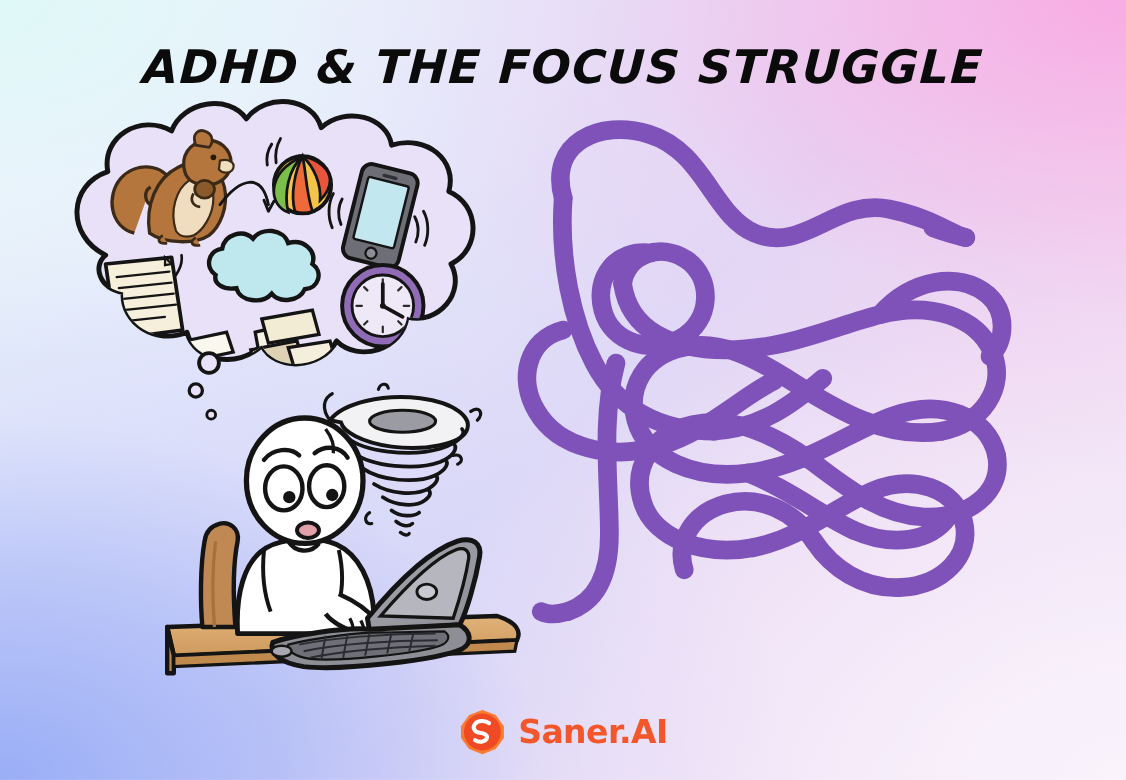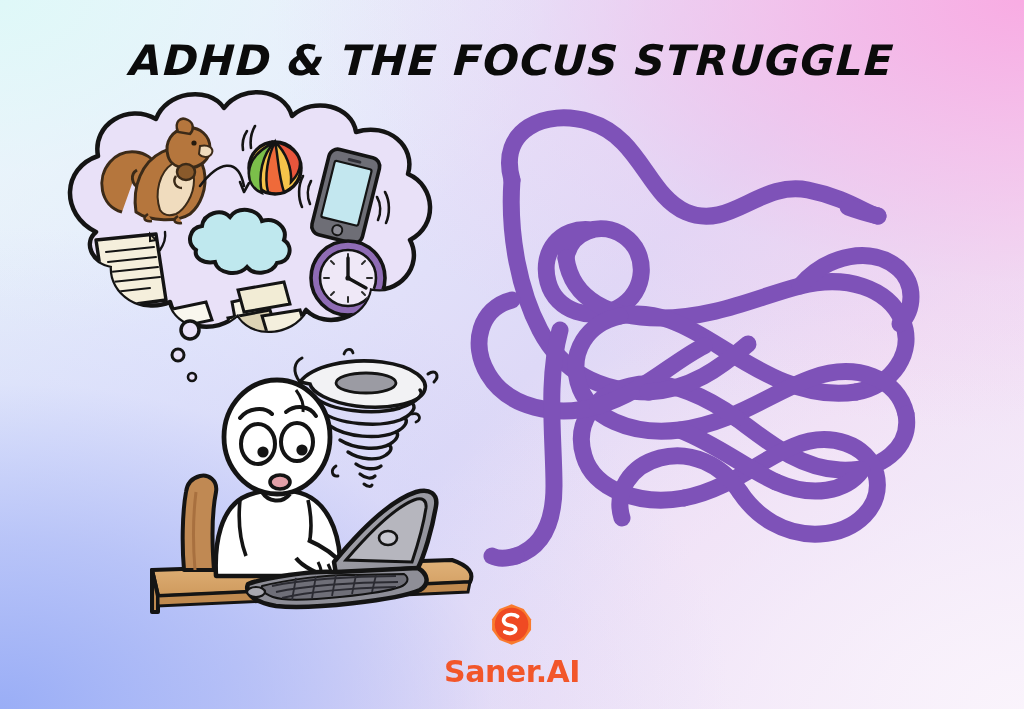--- a/index.html
+++ b/index.html
@@ -24,21 +24,21 @@
     font-size:42px;letter-spacing:1.2px;
     color:#0b0b0b;
     transform:skewX(-3deg);
     -webkit-font-smoothing:antialiased;
   }
   
   .layer{position:absolute;left:0;top:0;width:1024px;height:709px;pointer-events:none;}
   
   #logo{
     position:absolute;left:50%;bottom:22px;transform:translateX(-50%);
-    display:flex;align-items:center;gap:11px;flex-direction:column;
+    display:flex;align-items:center;gap:11px;
   }
   #logo-mark{
     width:43px;height:43px;display:block;
   }
   #logo-text{
     font-family:"DejaVu Sans",sans-serif;
     font-weight:bold;font-size:30px;letter-spacing:-0.5px;
     color:#f2562a;line-height:1;
   }
 </style>

